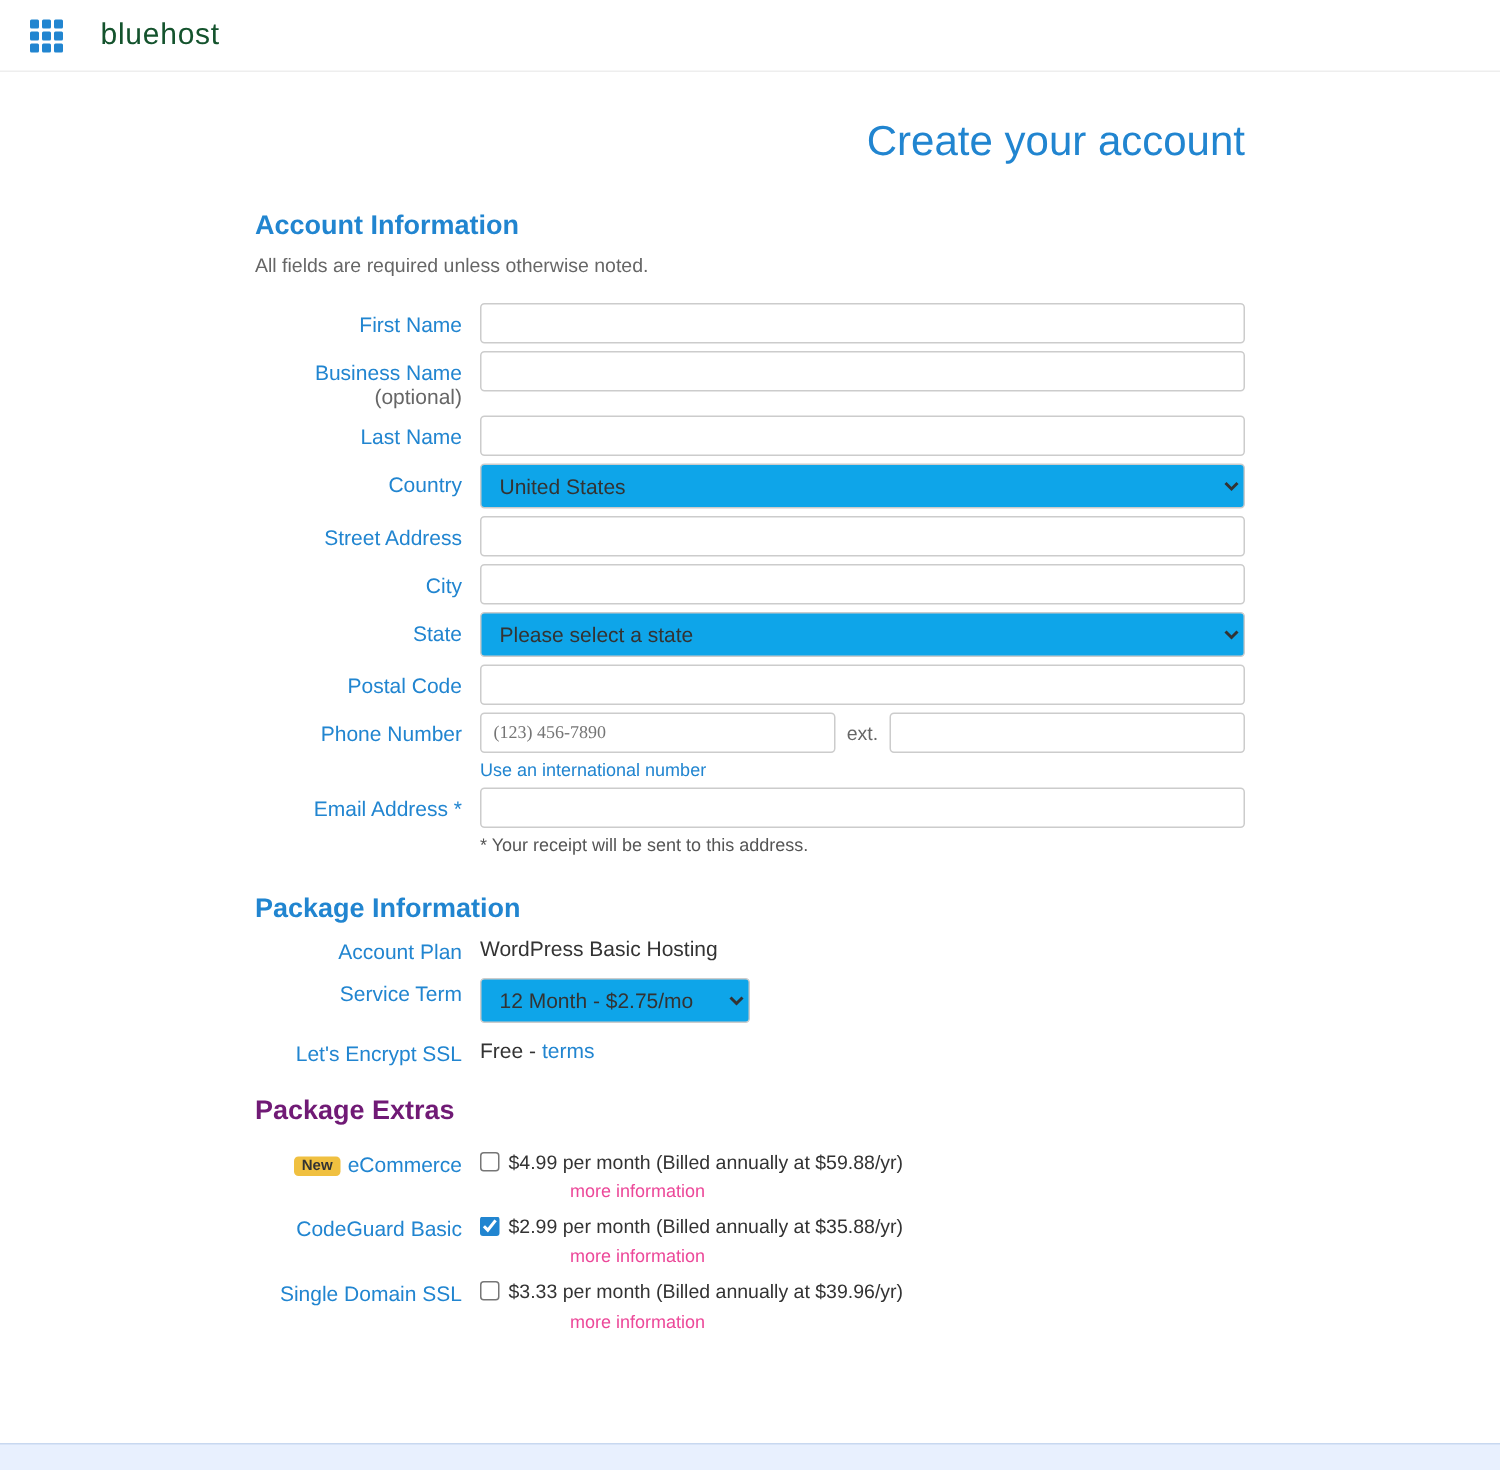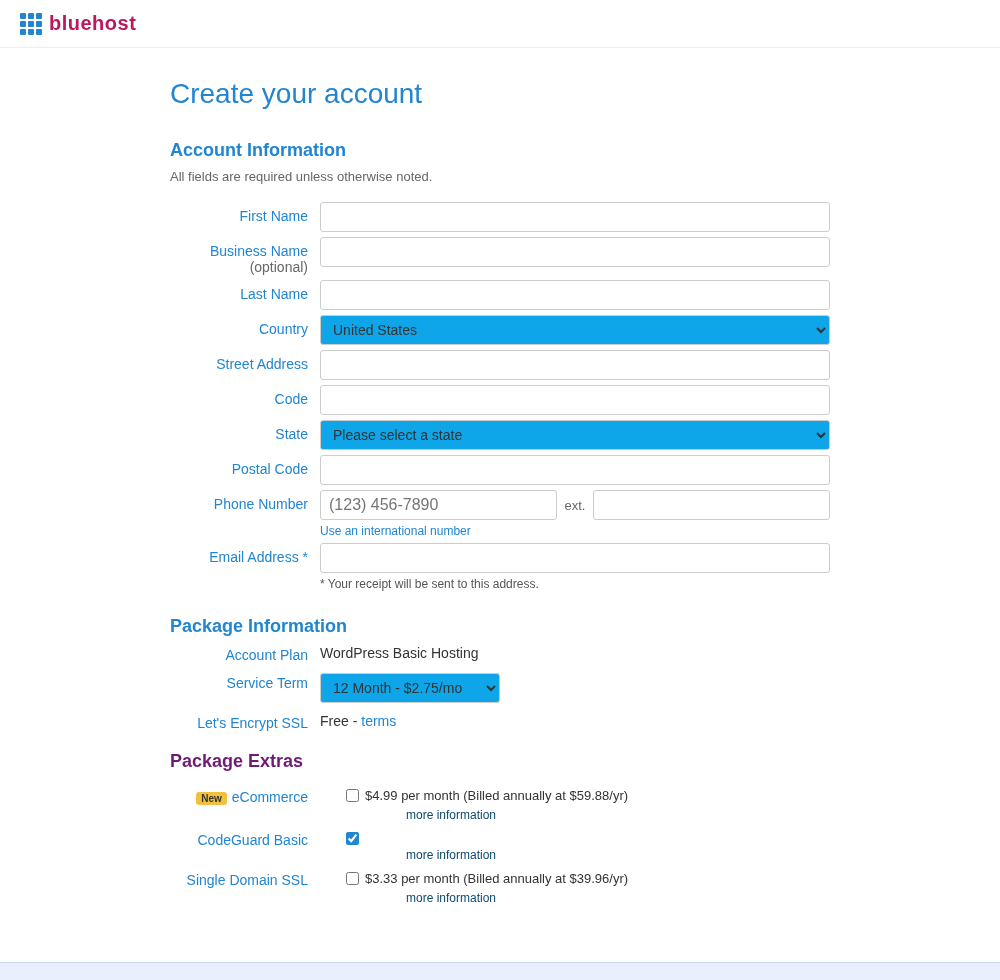--- a/index.html
+++ b/index.html
@@ -23,32 +23,33 @@
       margin-right: 7px;
     }
     .logo-grid span {
       background: #2185d0;
       display: block;
       width: 6px;
       height: 6px;
       border-radius: 1px;
     }
     .logo-text {
-      color: #be185d;
+      color: #14532d;
       font-size: 20px;
-      font-weight: bold;
+      font-weight: normal;
       letter-spacing: 0.5px;
+      margin-left: 18px;
     }
     .page-container {
       max-width: 700px;
       margin: 0 auto;
       padding: 30px 20px 60px;
     }
     h1.page-title {
-      text-align: left;
+      text-align: right;
       color: #2185d0;
       font-size: 28px;
       font-weight: normal;
       margin-bottom: 30px;
     }
     .section-title {
       color: #2185d0;
       font-size: 18px;
       font-weight: bold;
       margin-bottom: 8px;
@@ -79,23 +80,24 @@
     .form-control {
       flex: 1;
     }
     input[type="text"],
     input[type="email"],
     input[type="tel"] {
       width: 100%;
       border: 1px solid #ccc;
       border-radius: 3px;
       padding: 5px 8px;
-      font-size: 16px;
+      font-size: 12px;
       color: #ef4444;
       outline: none;
+      font-family: Liberation Serif, serif;
     }
     select {
       width: 100%;
       border: 1px solid #ccc;
       border-radius: 3px;
       padding: 5px 8px;
       font-size: 14px;
       color: #333;
       background: #0ea5e9;
       outline: none;
@@ -161,21 +163,20 @@
     }
     .extras-section-title {
       color: #701a75;
       font-size: 18px;
       font-weight: bold;
       margin-bottom: 15px;
     }
     .extra-row {
       display: flex;
       margin-bottom: 8px;
-      gap: 26px;
     }
     .extra-label {
       width: 150px;
       min-width: 150px;
       text-align: right;
       padding-right: 12px;
       color: #2185d0;
       font-size: 14px;
       padding-top: 2px;
       display: flex;
@@ -191,21 +192,21 @@
       gap: 6px;
       cursor: pointer;
     }
     .extra-value label span {
       color: #333;
       font-size: 13px;
       line-height: 1.4;
     }
     .more-info {
       display: block;
-      color: #0c4a6e;
+      color: #ec4899;
       font-size: 12px;
       margin-top: 3px;
       margin-left: 22px;
       cursor: pointer;
       padding-left: 38px;
     }
     .badge-new {
       background: #f0c040;
       color: #333;
       font-size: 10px;
@@ -292,21 +293,21 @@
     </div>
 
     <div class="form-row">
       <div class="form-label">Street Address</div>
       <div class="form-control">
         <input type="text" style="">
       </div>
     </div>
 
     <div class="form-row">
-      <div class="form-label">Code</div>
+      <div class="form-label">City</div>
       <div class="form-control">
         <input type="text" style="">
       </div>
     </div>
 
     <div class="form-row">
       <div class="form-label">State</div>
       <div class="form-control">
         <select>
           <option value="">Please select a state</option>
@@ -399,20 +400,21 @@
       </div>
     </div>
 
     <div class="extra-row">
       <div class="extra-label">
         <span>CodeGuard Basic</span>
       </div>
       <div class="extra-value">
         <label>
           <input type="checkbox" checked="" style="">
+          <span>$2.99 per month (Billed annually at $35.88/yr)</span>
         </label>
         <a class="more-info">more information</a>
       </div>
     </div>
 
     <div class="extra-row">
       <div class="extra-label">
         <span>Single Domain SSL</span>
       </div>
       <div class="extra-value">

